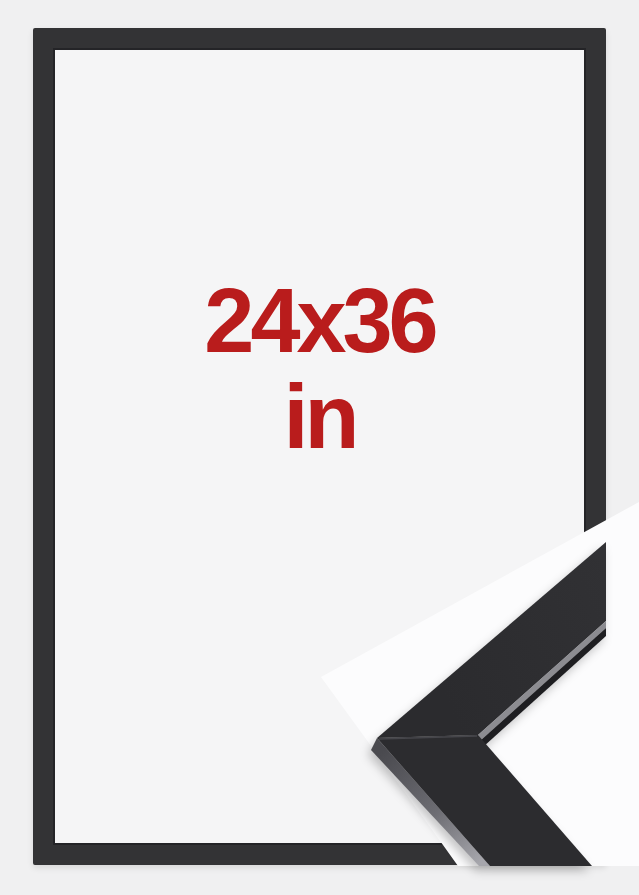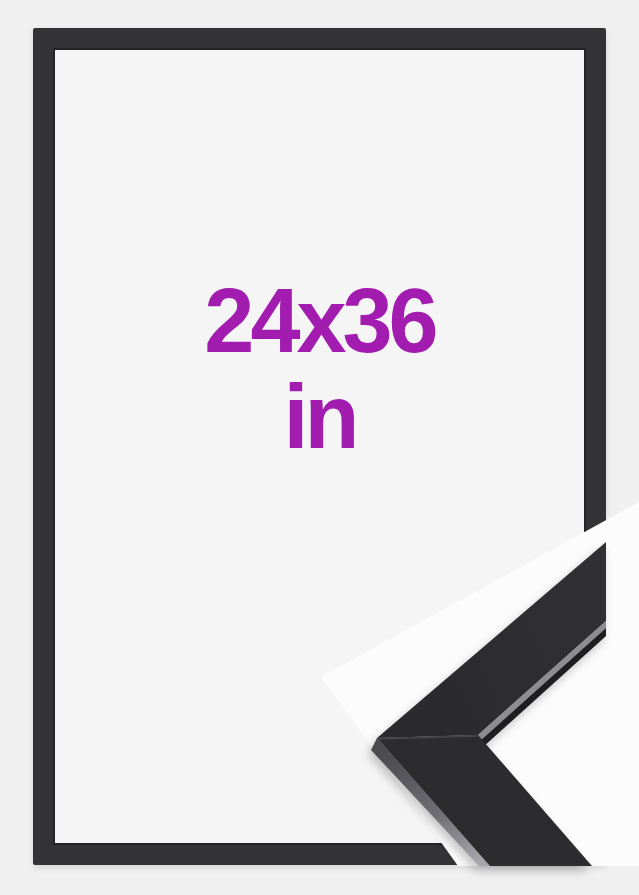--- a/index.html
+++ b/index.html
@@ -24,21 +24,21 @@
     border-radius:2px;
     background:#f5f5f6;
     box-shadow:inset 0 0 0 2px #242427, 0 3px 6px rgba(0,0,0,0.10);
   }
   
   .size-label{
     position:absolute;
     left:33px;top:273px;
     width:573px;
     text-align:center;
-    color:#a21caf;
+    color:#b91c1c;
     font-weight:700;
     font-size:90px;
     line-height:96px;
     letter-spacing:-4px;
     user-select:none;
   }
   
   svg.corner-detail{
     position:absolute;
     left:0;top:0;

